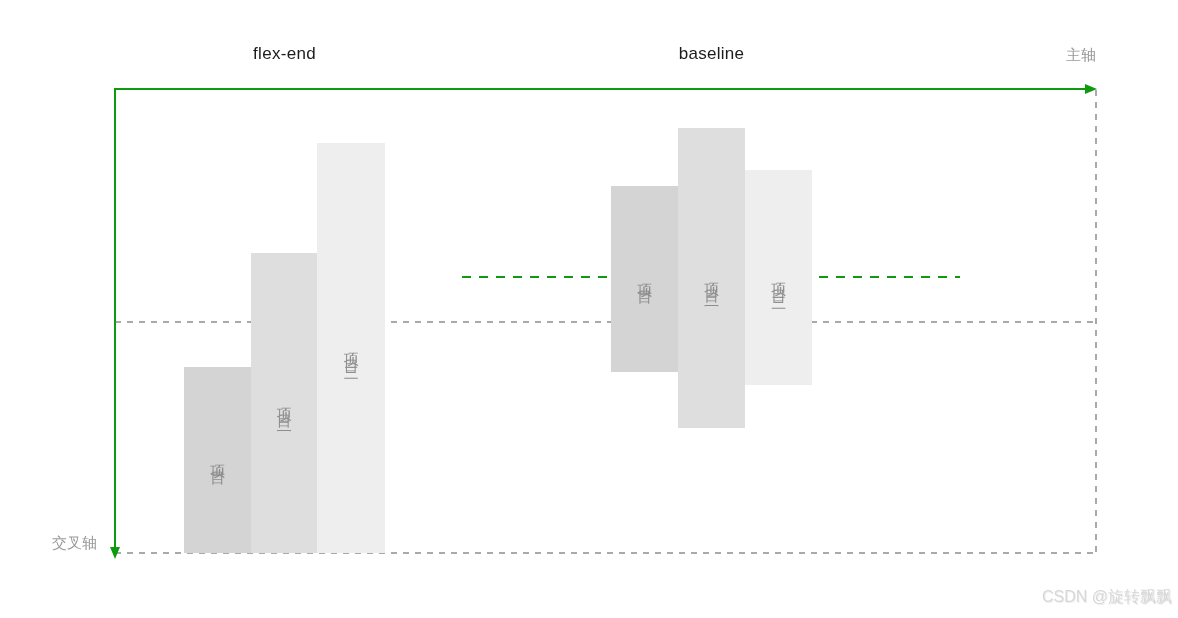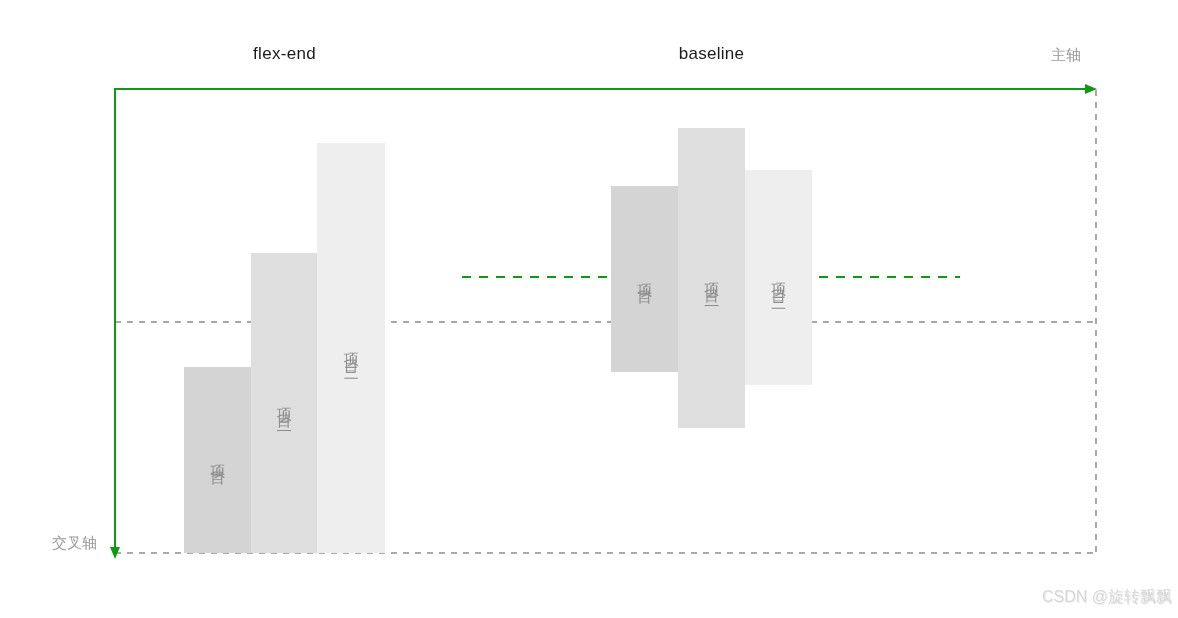--- a/index.html
+++ b/index.html
@@ -28,21 +28,21 @@
   }
   #label-flexend  { left: 184px; }
   #label-baseline { left: 611px; }
 
   
   .axis-label {
     position: absolute;
     font-size: 15px;
     color: #999999;
   }
-  #main-axis-label  { left: 1036px; top: 46px; width: 60px; text-align: center; font-family: Liberation Serif, serif; }
+  #main-axis-label  { left: 1036px; top: 46px; width: 60px; text-align: right; font-family: Liberation Serif, serif; }
   #cross-axis-label { left: 52px;  top: 534px; width: 60px; }
 
   
   .axis-line { position: absolute; background: #0f9b0f; z-index: 5; }
   #main-axis-line  { left: 115px; top: 88px; width: 972px; height: 2px; }
   #cross-axis-line { left: 114px; top: 88px; width: 2px; height: 460px; }
   .arrowhead { position: absolute; width: 0; height: 0; z-index: 5; }
   #main-axis-arrowhead {
     left: 1085px; top: 84px;
     border-left: 12px solid #0f9b0f;

